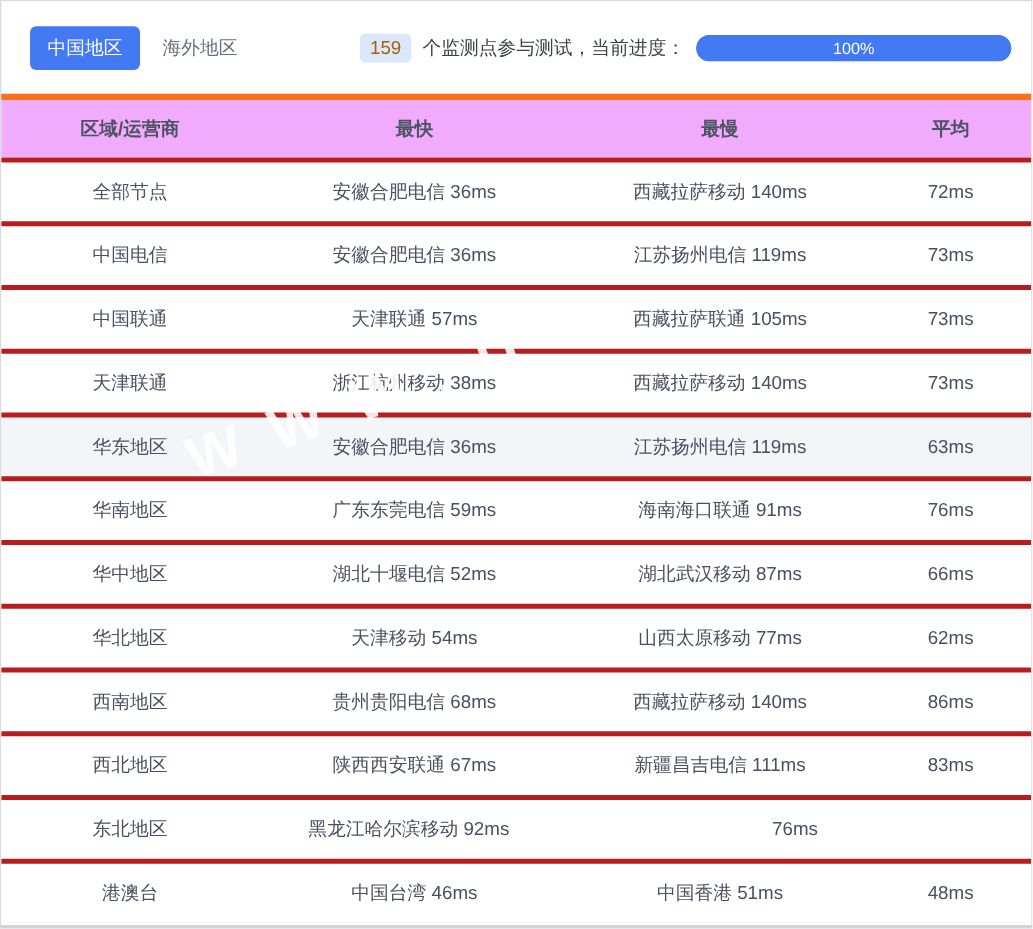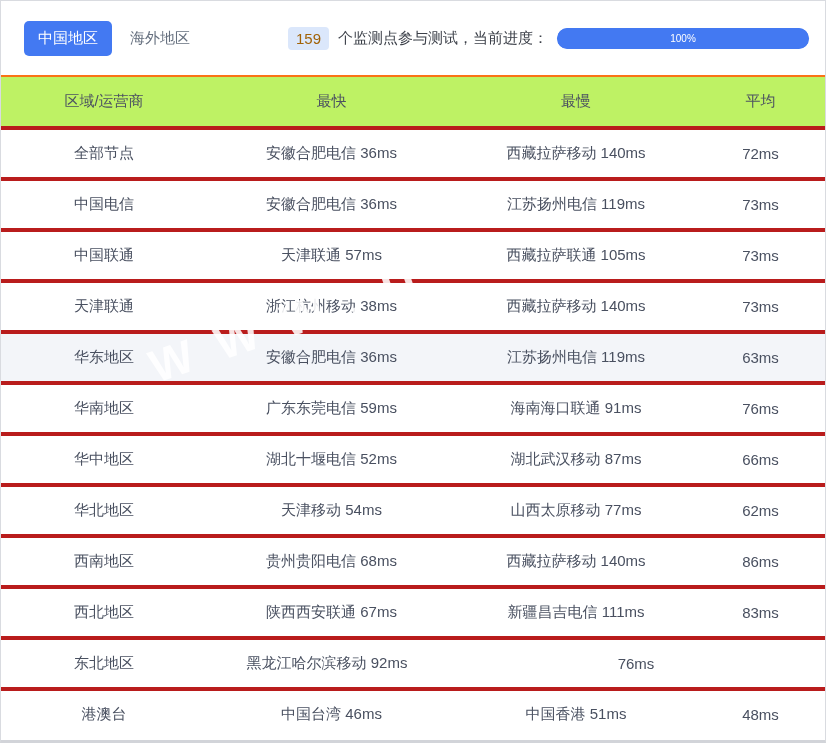--- a/index.html
+++ b/index.html
@@ -61,37 +61,37 @@
     position:absolute; left:0; top:0; bottom:0;
     background:#4379f2;
     border-radius:11px;
   }
   .progress .ptext {
     position:relative;
     display:block;
     text-align:center;
     line-height:21px;
     color:#ffffff;
-    font-size:10px;
+    font-size:13px;
   }
   
   .tbl { width:100%; }
   .trow {
     display:flex; align-items:center;
     height:51px;
     font-size:15px;
     color:#495060;
     background:#fff;
     border-top:4px solid #b91c1c;
   }
   .trow.head {
-    background:#bef264;
+    background:#f0abfc;
     color:#4c5261;
-    font-weight:400;
-    border-top:2px solid #f97316;
+    font-weight:700;
+    border-top:5px solid #f97316;
   }
   .trow.hovered { background:#f3f5f9; }
   .cell { text-align:center; }
   .c1 { width:206px; }
   .c2 { width:249px; }
   .c3 { width:240px; }
   .c4 { flex:1; }
   
   .watermark {
     position:absolute;

